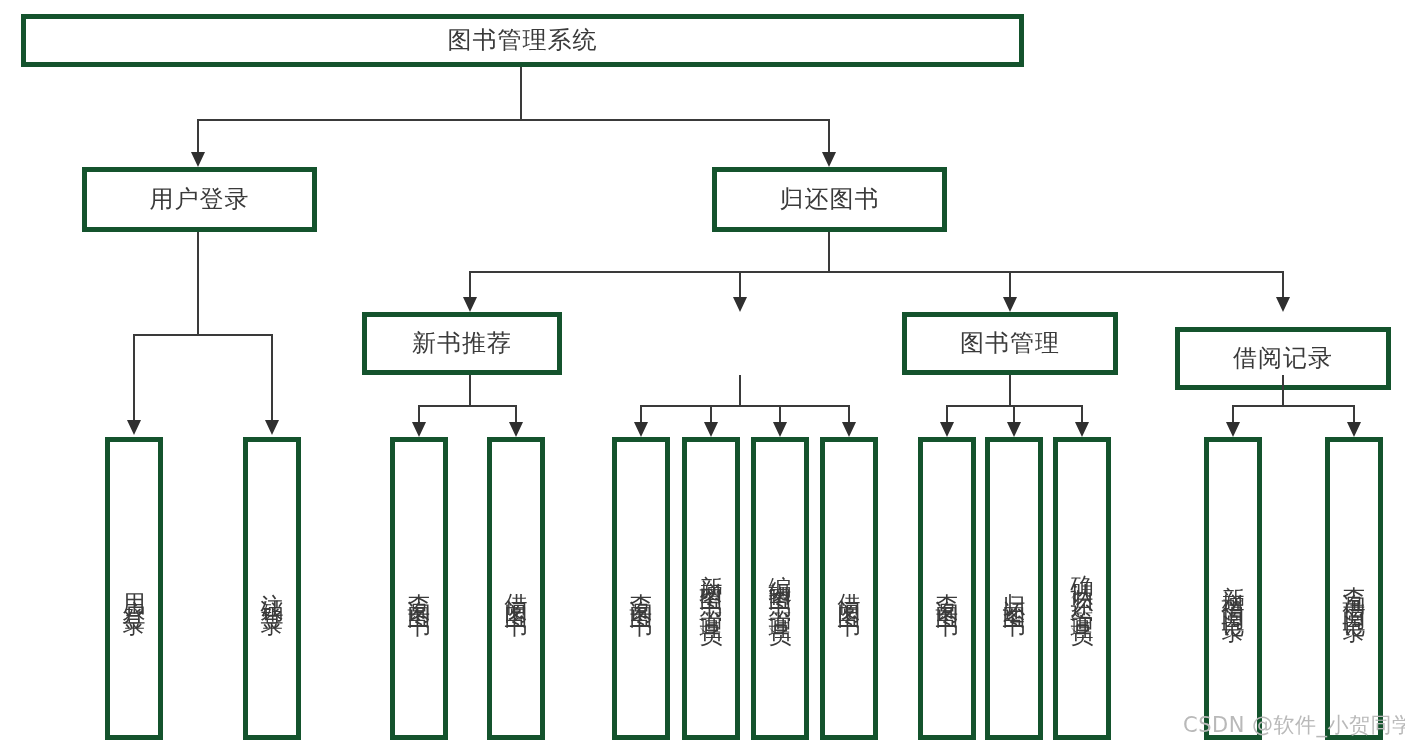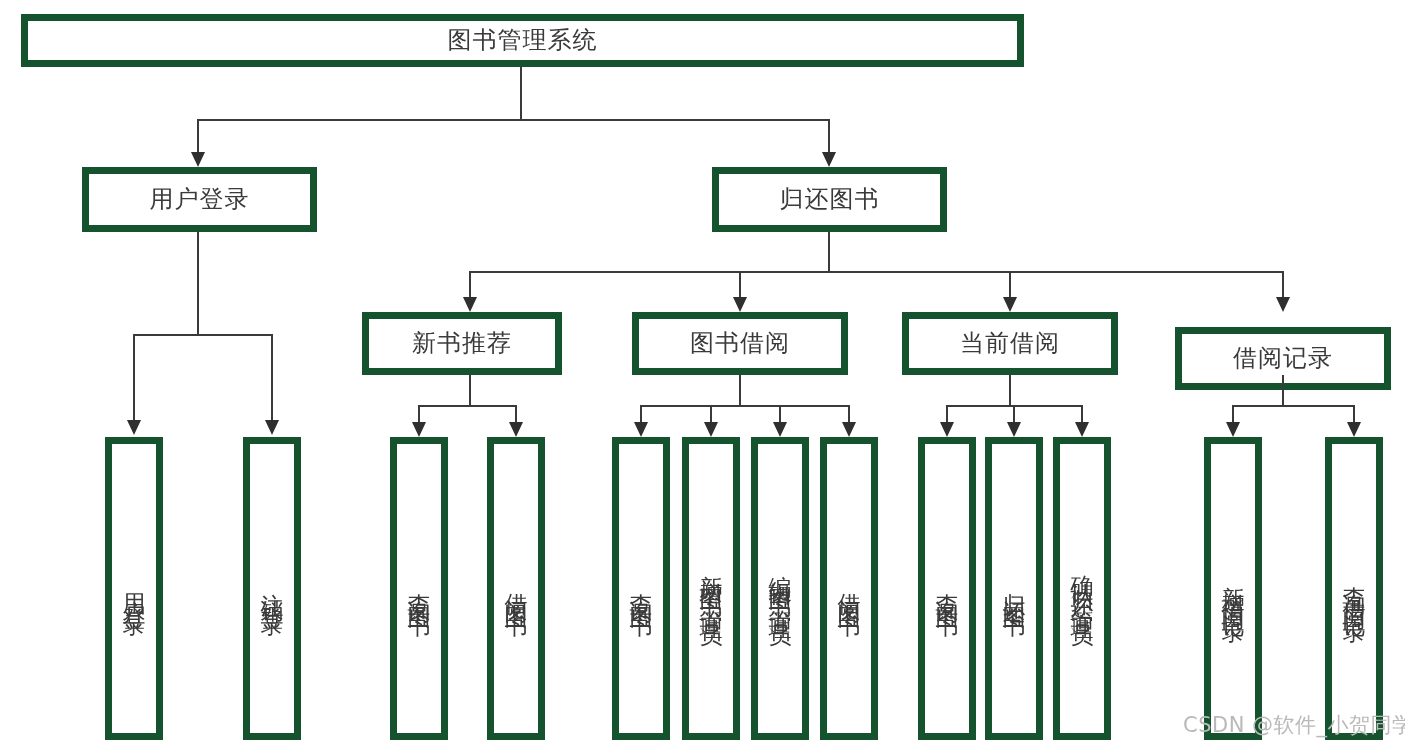--- a/index.html
+++ b/index.html
@@ -5,21 +5,21 @@
   html,body{margin:0;padding:0;background:#ffffff;}
   #canvas{
     position:relative;
     width:1405px;height:747px;
     background:#ffffff;
     font-family:"DejaVu Sans","Liberation Sans",sans-serif;
     overflow:hidden;
   }
   .box{
     position:absolute;box-sizing:border-box;
-    border:7px solid #14532d;background:#ffffff;
+    border:5px solid #14532d;background:#ffffff;
     display:flex;align-items:center;justify-content:center;
     font-size:24px;color:#3a3a3a;letter-spacing:1px;
     text-align:center;line-height:1.2;
   }
   .vbox{
     writing-mode:vertical-rl;text-orientation:mixed;
     letter-spacing:7px;font-size:23px;line-height:1;
   }
   .vline{position:absolute;width:2px;background:#3a3a3a;}
   .hline{position:absolute;height:2px;background:#3a3a3a;}
@@ -71,25 +71,22 @@
   <div class="vline" style="left:739px;top:271px;height:28px;"></div>
   <div class="ahead" style="left:733px;top:297px;"></div>
   <div class="vline" style="left:1009px;top:271px;height:28px;"></div>
   <div class="ahead" style="left:1003px;top:297px;"></div>
   <div class="vline" style="left:1282px;top:271px;height:28px;"></div>
   <div class="ahead" style="left:1276px;top:297px;"></div>
 
   <div class="box" style="left:362px;top:312px;width:200px;height:63px;">
     <span>新书推荐</span>
   </div>
-  <div class="box" style="left:632px;top:312px;width:216px;height:63px;">
-    <span>图书借阅</span>
-  </div>
   <div class="box" style="left:902px;top:312px;width:216px;height:63px;">
-    <span>当前借阅</span>
+    <span>图书管理</span>
   </div>
   <div class="box" style="left:1175px;top:312px;width:216px;height:63px;margin-top:15px;">
     <span>借阅记录</span>
   </div>
 
   <div class="vline" style="left:469px;top:375px;height:31px;"></div>
   <div class="hline" style="left:418px;top:405px;width:99px;"></div>
   <div class="vline" style="left:418px;top:405px;height:19px;"></div>
   <div class="ahead" style="left:412px;top:422px;"></div>
   <div class="vline" style="left:515px;top:405px;height:19px;"></div>

